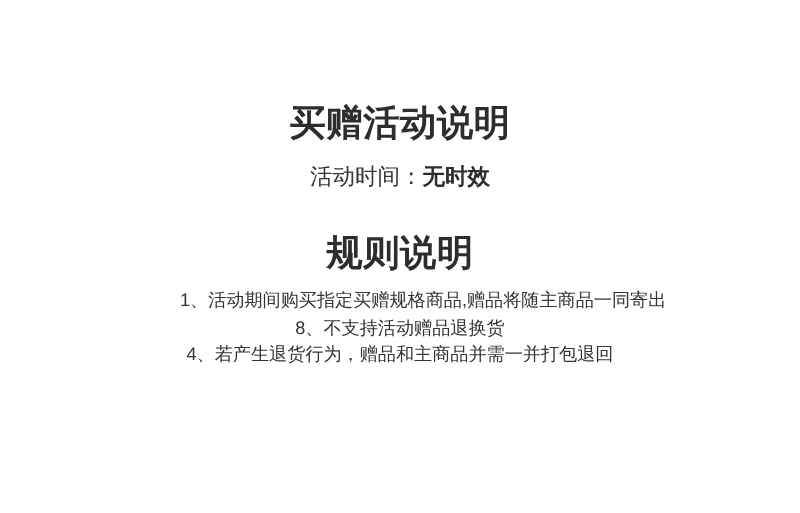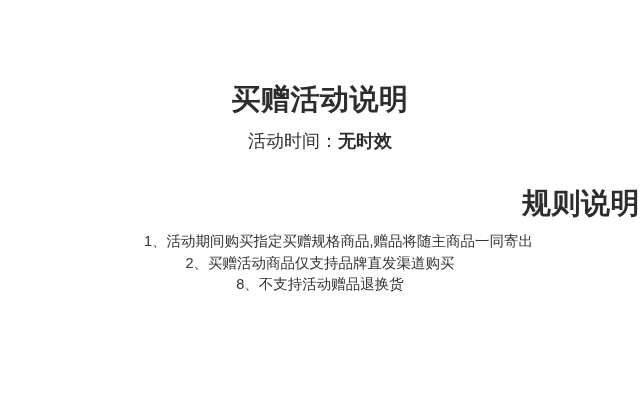--- a/index.html
+++ b/index.html
@@ -36,21 +36,20 @@
     font-weight: 700;
     color: #2d2d2d;
   }
   .section-heading {
     margin-top: 37px;
     font-size: 29px;
     line-height: 30px;
     font-weight: 700;
     color: #2d2d2d;
     letter-spacing: 0.5px;
-    text-align: right;
   }
   .rules {
     width: 352px;
     margin: 13px auto 0 auto;
     text-align: center;
     font-size: 14.5px;
     line-height: 21.5px;
     color: #333333;
   }
   .rule-line {
@@ -66,18 +65,18 @@
     <div class="title">买赠活动说明</div>
 
     <div class="subtitle">
       <span>活动时间：</span><span class="bold">无时效</span>
     </div>
 
     <div class="section-heading">规则说明</div>
 
     <div class="rules">
       <div class="rule-line">1、活动期间购买指定买赠规格商品,赠品将随主商品一同寄出</div>
-      <div class="rule-line">2、买赠活动商品仅支持品牌直发渠道购买</div>
       <div class="rule-line">8、不支持活动赠品退换货</div>
+      <div class="rule-line">4、若产生退货行为，赠品和主商品并需一并打包退回</div>
     </div>
 
   </div>
 </div>
 
 </body></html>

